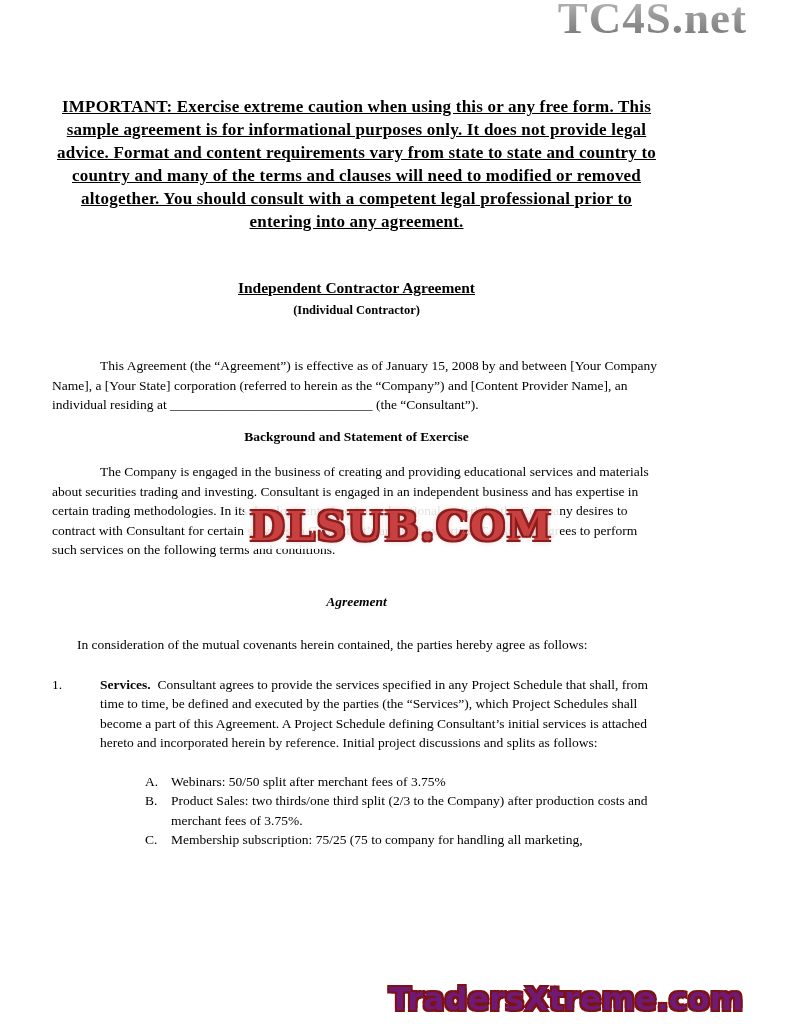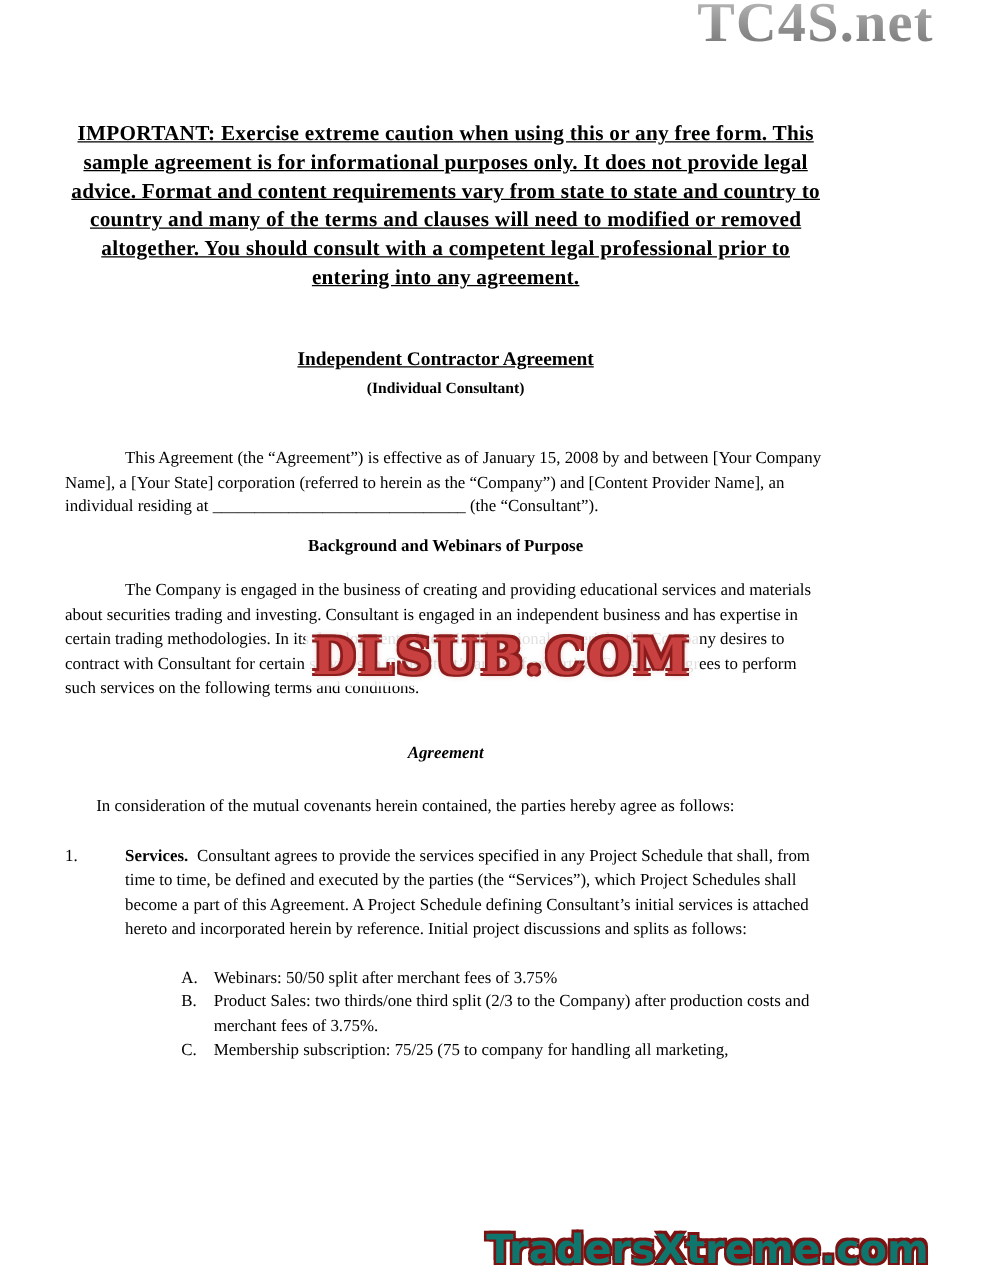--- a/index.html
+++ b/index.html
@@ -90,43 +90,43 @@
     border-radius: 4px;
     margin-left: 25px;
   }
   .wm-bottom {
     position: absolute;
     bottom: 6px;
     right: 10px;
     font-family: "DejaVu Sans", sans-serif;
     font-weight: bold;
     font-size: 32px;
-    color: #0f766e;
+    color: #701a75;
     text-shadow: -2px -2px 0 #7d1212, 2px -2px 0 #7d1212,
                  -2px 2px 0 #7d1212, 2px 2px 0 #7d1212;
     white-space: nowrap;
   }
 </style>
 </head>
 <body>
 
 <div class="page">
 
   <div class="wm-top">TC4S.net</div>
 
   <div class="content">
 
     <div class="notice">IMPORTANT: Exercise extreme caution when using this or any free form. This sample agreement is for informational purposes only. It does not provide legal advice. Format and content requirements vary from state to state and country to country and many of the terms and clauses will need to modified or removed altogether. You should consult with a competent legal professional prior to entering into any agreement.</div>
 
     <div class="doc-title">Independent Contractor Agreement</div>
-    <div class="doc-subtitle">(Individual Consultant)</div>
+    <div class="doc-subtitle">(Individual Contractor)</div>
 
     <div class="body-text intro-par">This Agreement (the “Agreement”) is effective as of January 15, 2008 by and between [Your Company Name], a [Your State] corporation (referred to herein as the “Company”) and [Content Provider Name], an individual residing at ______________________________ (the “Consultant”).</div>
 
-    <div class="center-heading">Background and Webinars of Purpose</div>
+    <div class="center-heading">Background and Statement of Exercise</div>
 
     <div class="body-text background-par">The Company is engaged in the business of creating and providing educational services and materials about securities trading and investing.  Consultant is engaged in an independent business and has expertise in certain trading methodologies.  In its development of certain educational materials, the Company desires to contract with Consultant for certain services in Consultant’s areas of expertise.  Consultant agrees to perform such services on the following terms and conditions.</div>
 
     <div class="center-heading agreement-heading">Agreement</div>
 
     <div class="body-text consideration-par">In consideration of the mutual covenants herein contained, the parties hereby agree as follows:</div>
 
     <div class="body-text section">
       <span class="sec-num">1.</span>
       <div class="sec-body">

